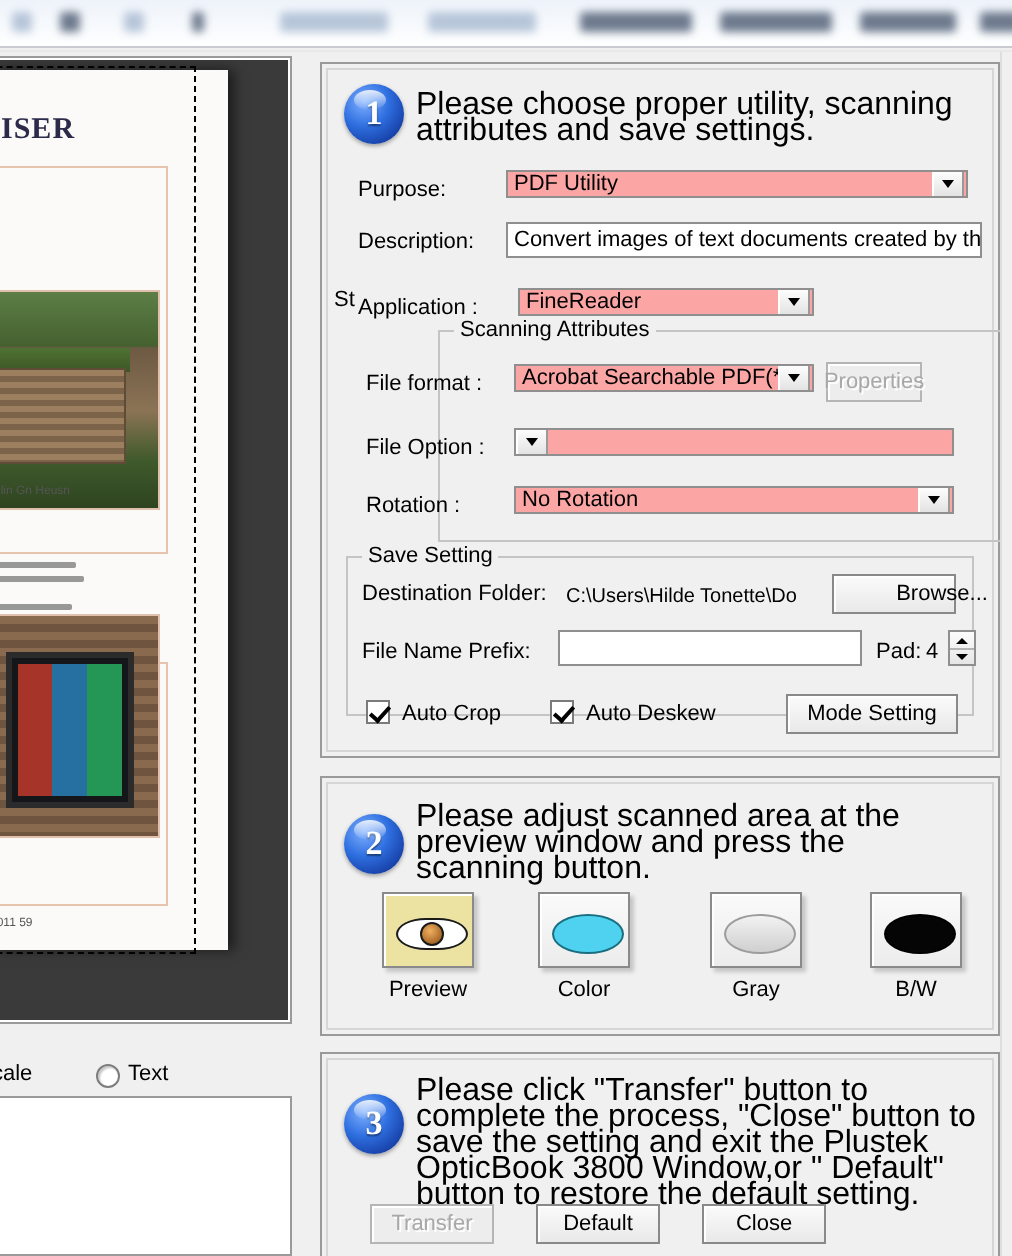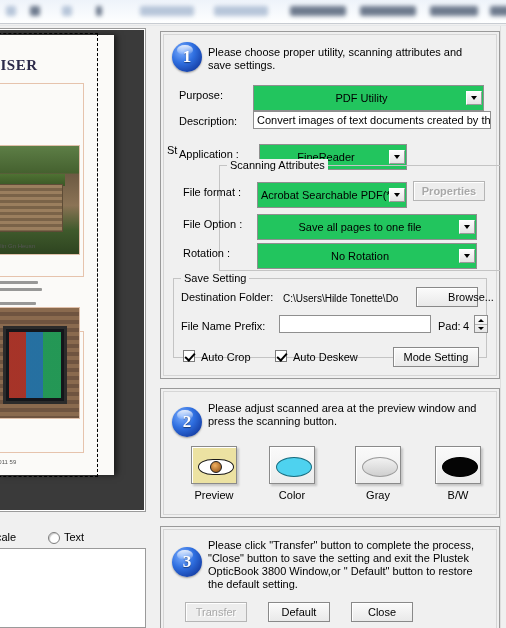--- a/index.html
+++ b/index.html
@@ -143,31 +143,31 @@
     font-family:"Liberation Serif", serif;
     display:flex;align-items:center;justify-content:center;
     text-shadow:0 1px 1px rgba(0,0,0,.45);
   }
   .badge:before{
     content:"";position:absolute;left:5px;top:3px;width:16px;height:10px;
     border-radius:50%;
     background:linear-gradient(to bottom,rgba(255,255,255,.85),rgba(255,255,255,0));
   }
   .step-text{
-    position:absolute;font-size:11px;line-height:13px;color:#000;
+    position:absolute;font-size:16px;line-height:13px;color:#000;
   }
 
   
   .lbl{position:absolute;font-size:11px;color:#000;white-space:nowrap;}
   .combo{
-    position:absolute;height:26px;background:#22c55e;
+    position:absolute;height:14px;background:#fca5a5;
     border:1px solid #8f8f8f;box-sizing:border-box;
     font-size:11px;color:#000;
     display:flex;align-items:center;
-    overflow:hidden;white-space:nowrap;text-align:center;
+    overflow:hidden;white-space:nowrap;
   }
   .combo .val{padding-left:3px;flex:1;overflow:hidden;}
   .combo .arrow{
     width:16px;height:14px;margin-right:1px;flex:0 0 16px;
     background:linear-gradient(to bottom,#fdfdfd,#e3e3e3);
     border:1px solid #9a9a9a;border-top-color:#fff;border-left-color:#fff;
     box-sizing:border-box;position:relative;
   }
   .combo .arrow:after{
     content:"";position:absolute;left:50%;top:50%;
@@ -346,25 +346,24 @@
     </div>
 
     <div class="group" style="left:12px;top:133px;width:314px;height:106px;margin-left:46px;">
       <span class="gtitle">Scanning Attributes</span>
     </div>
     <div class="lbl" style="left:22px;top:154px;">File format :</div>
     <div class="combo" style="left:96px;top:150px;width:150px;">
       <span class="val">Acrobat Searchable PDF(*.p</span>
       <span class="arrow"></span>
     </div>
-    <div class="btn disabled" style="left:252px;top:149px;width:72px;font-weight:bold;">Properties</div>
+    <div class="btn disabled" style="left:252px;top:149px;width:48px;">Properties</div>
 
     <div class="lbl" style="left:22px;top:186px;">File Option :</div>
     <div class="combo" style="left:96px;top:182px;width:220px;">
-      <span class="val">Save all pages to one file</span>
       <span class="arrow"></span>
     </div>
 
     <div class="lbl" style="left:22px;top:215px;">Rotation :</div>
     <div class="combo" style="left:96px;top:211px;width:220px;">
       <span class="val">No Rotation</span>
       <span class="arrow"></span>
     </div>
 
     <div class="group" style="left:12px;top:246px;width:314px;height:80px;">

